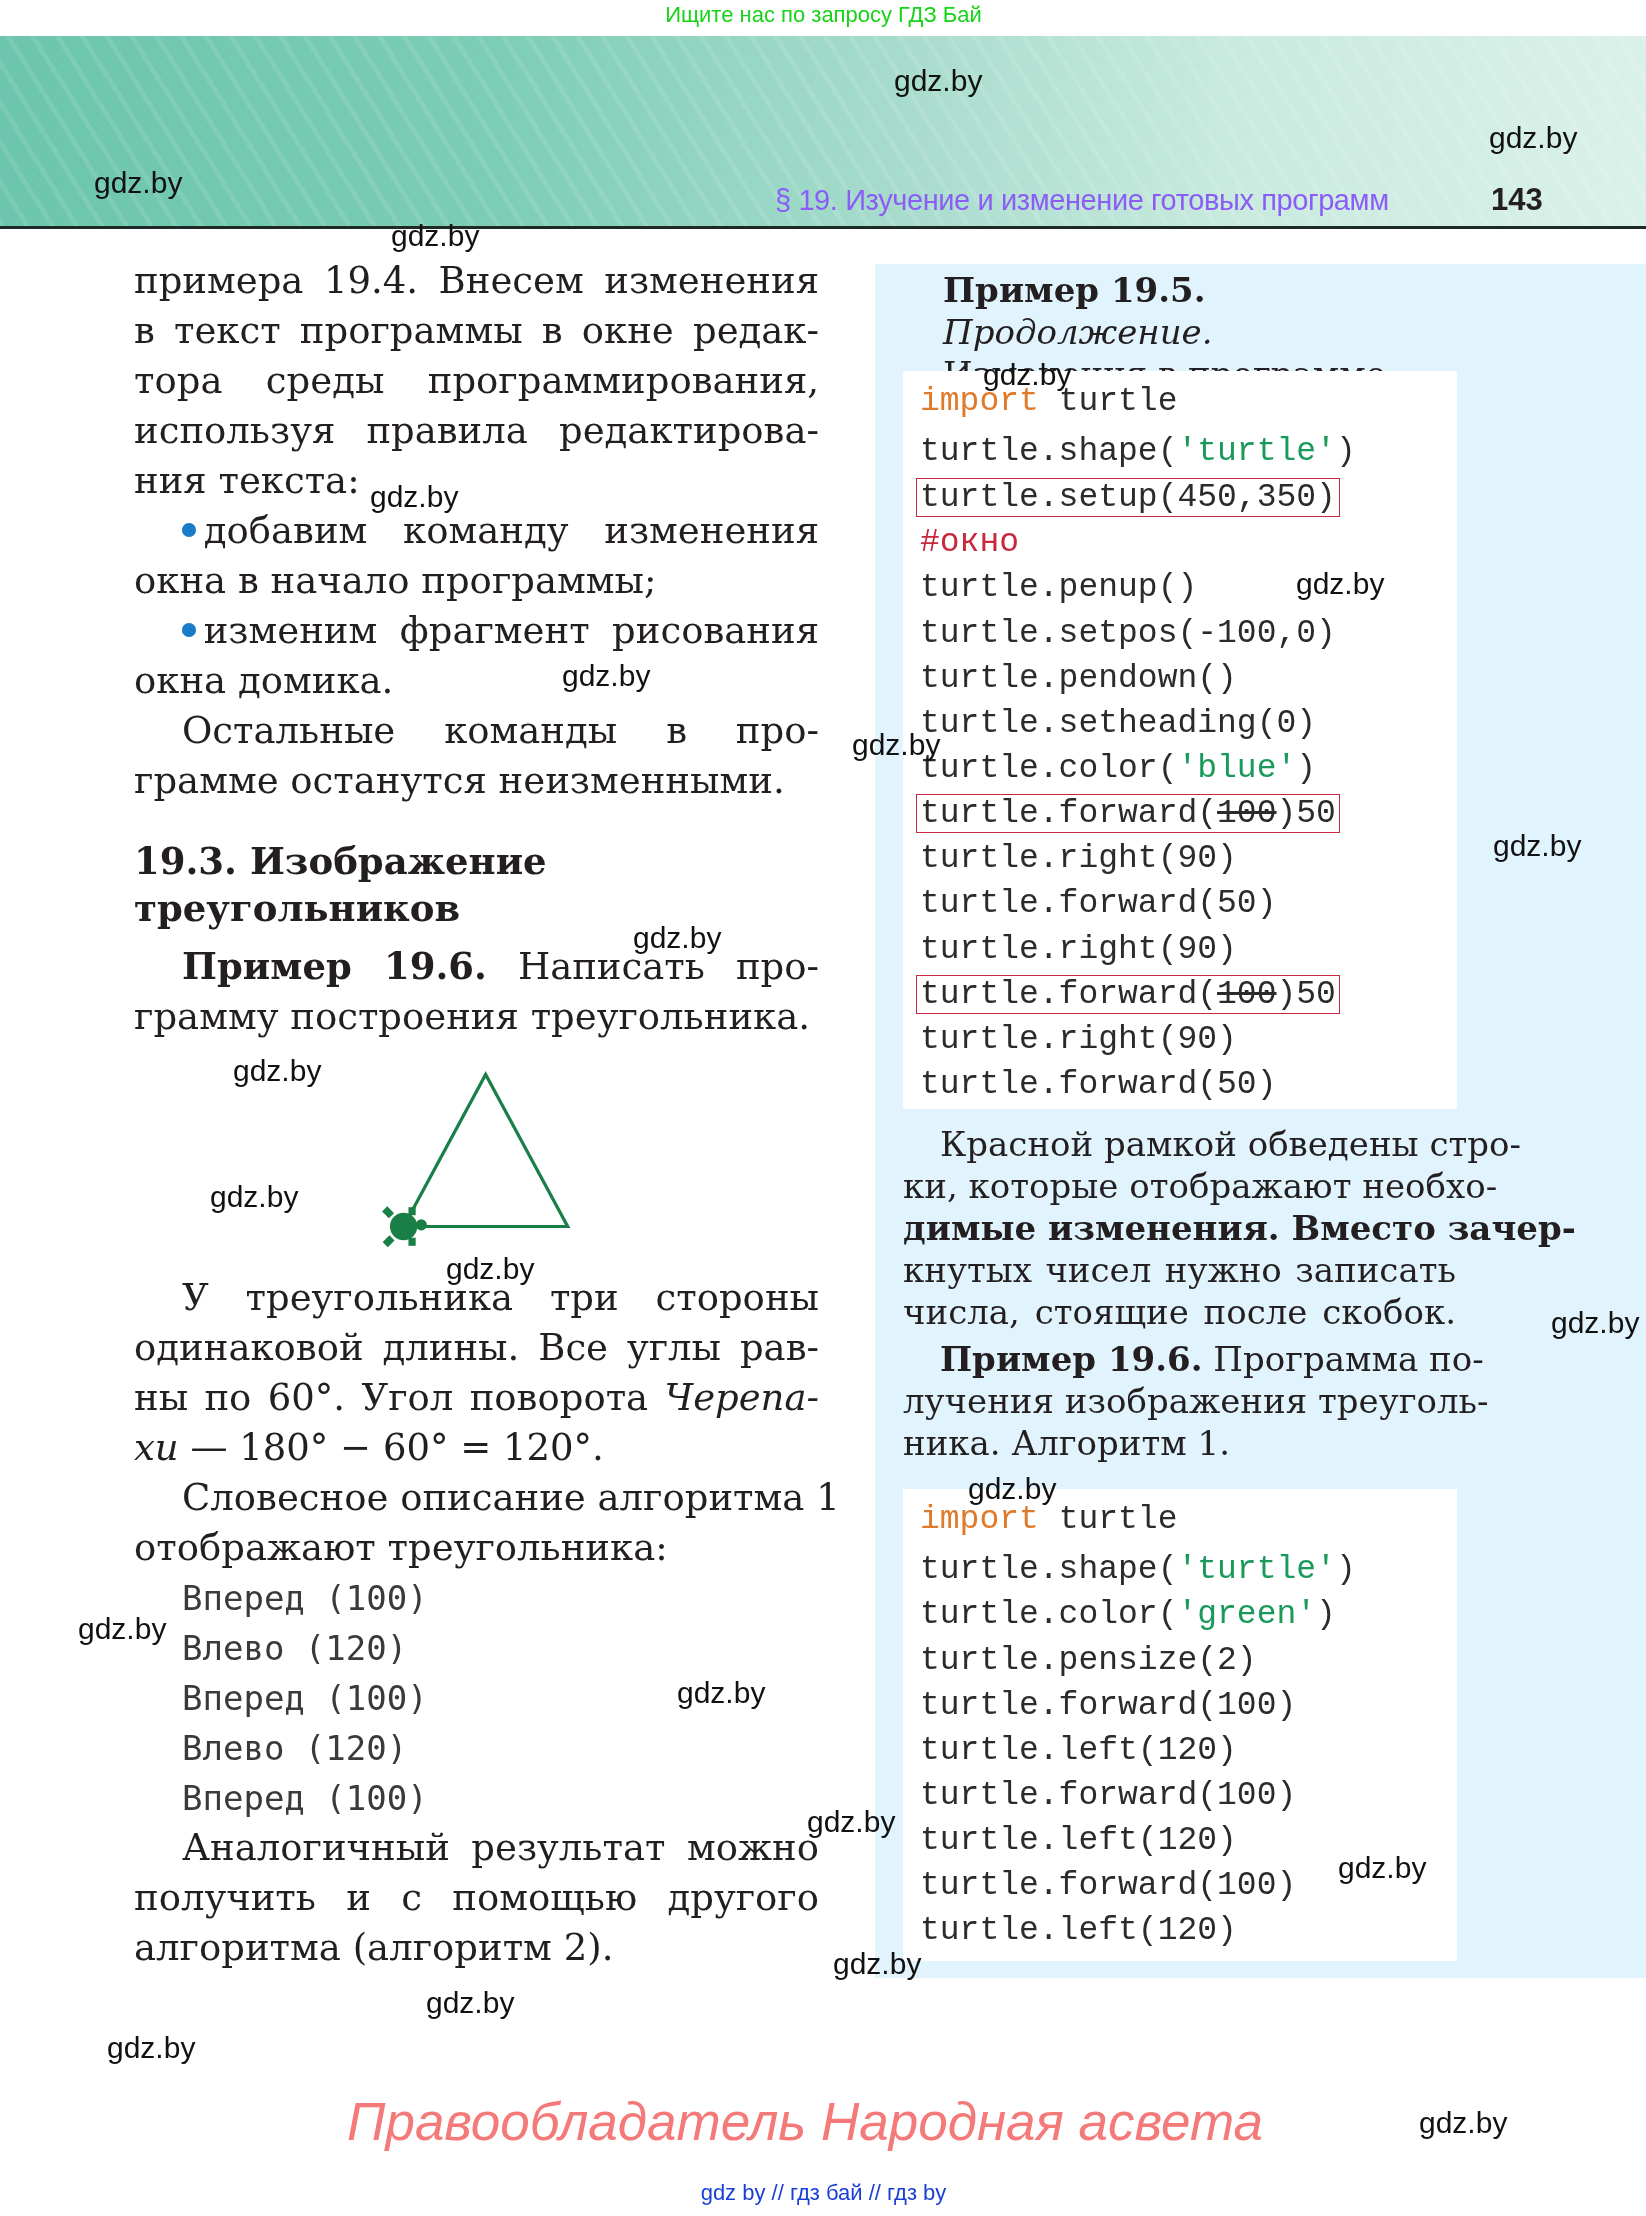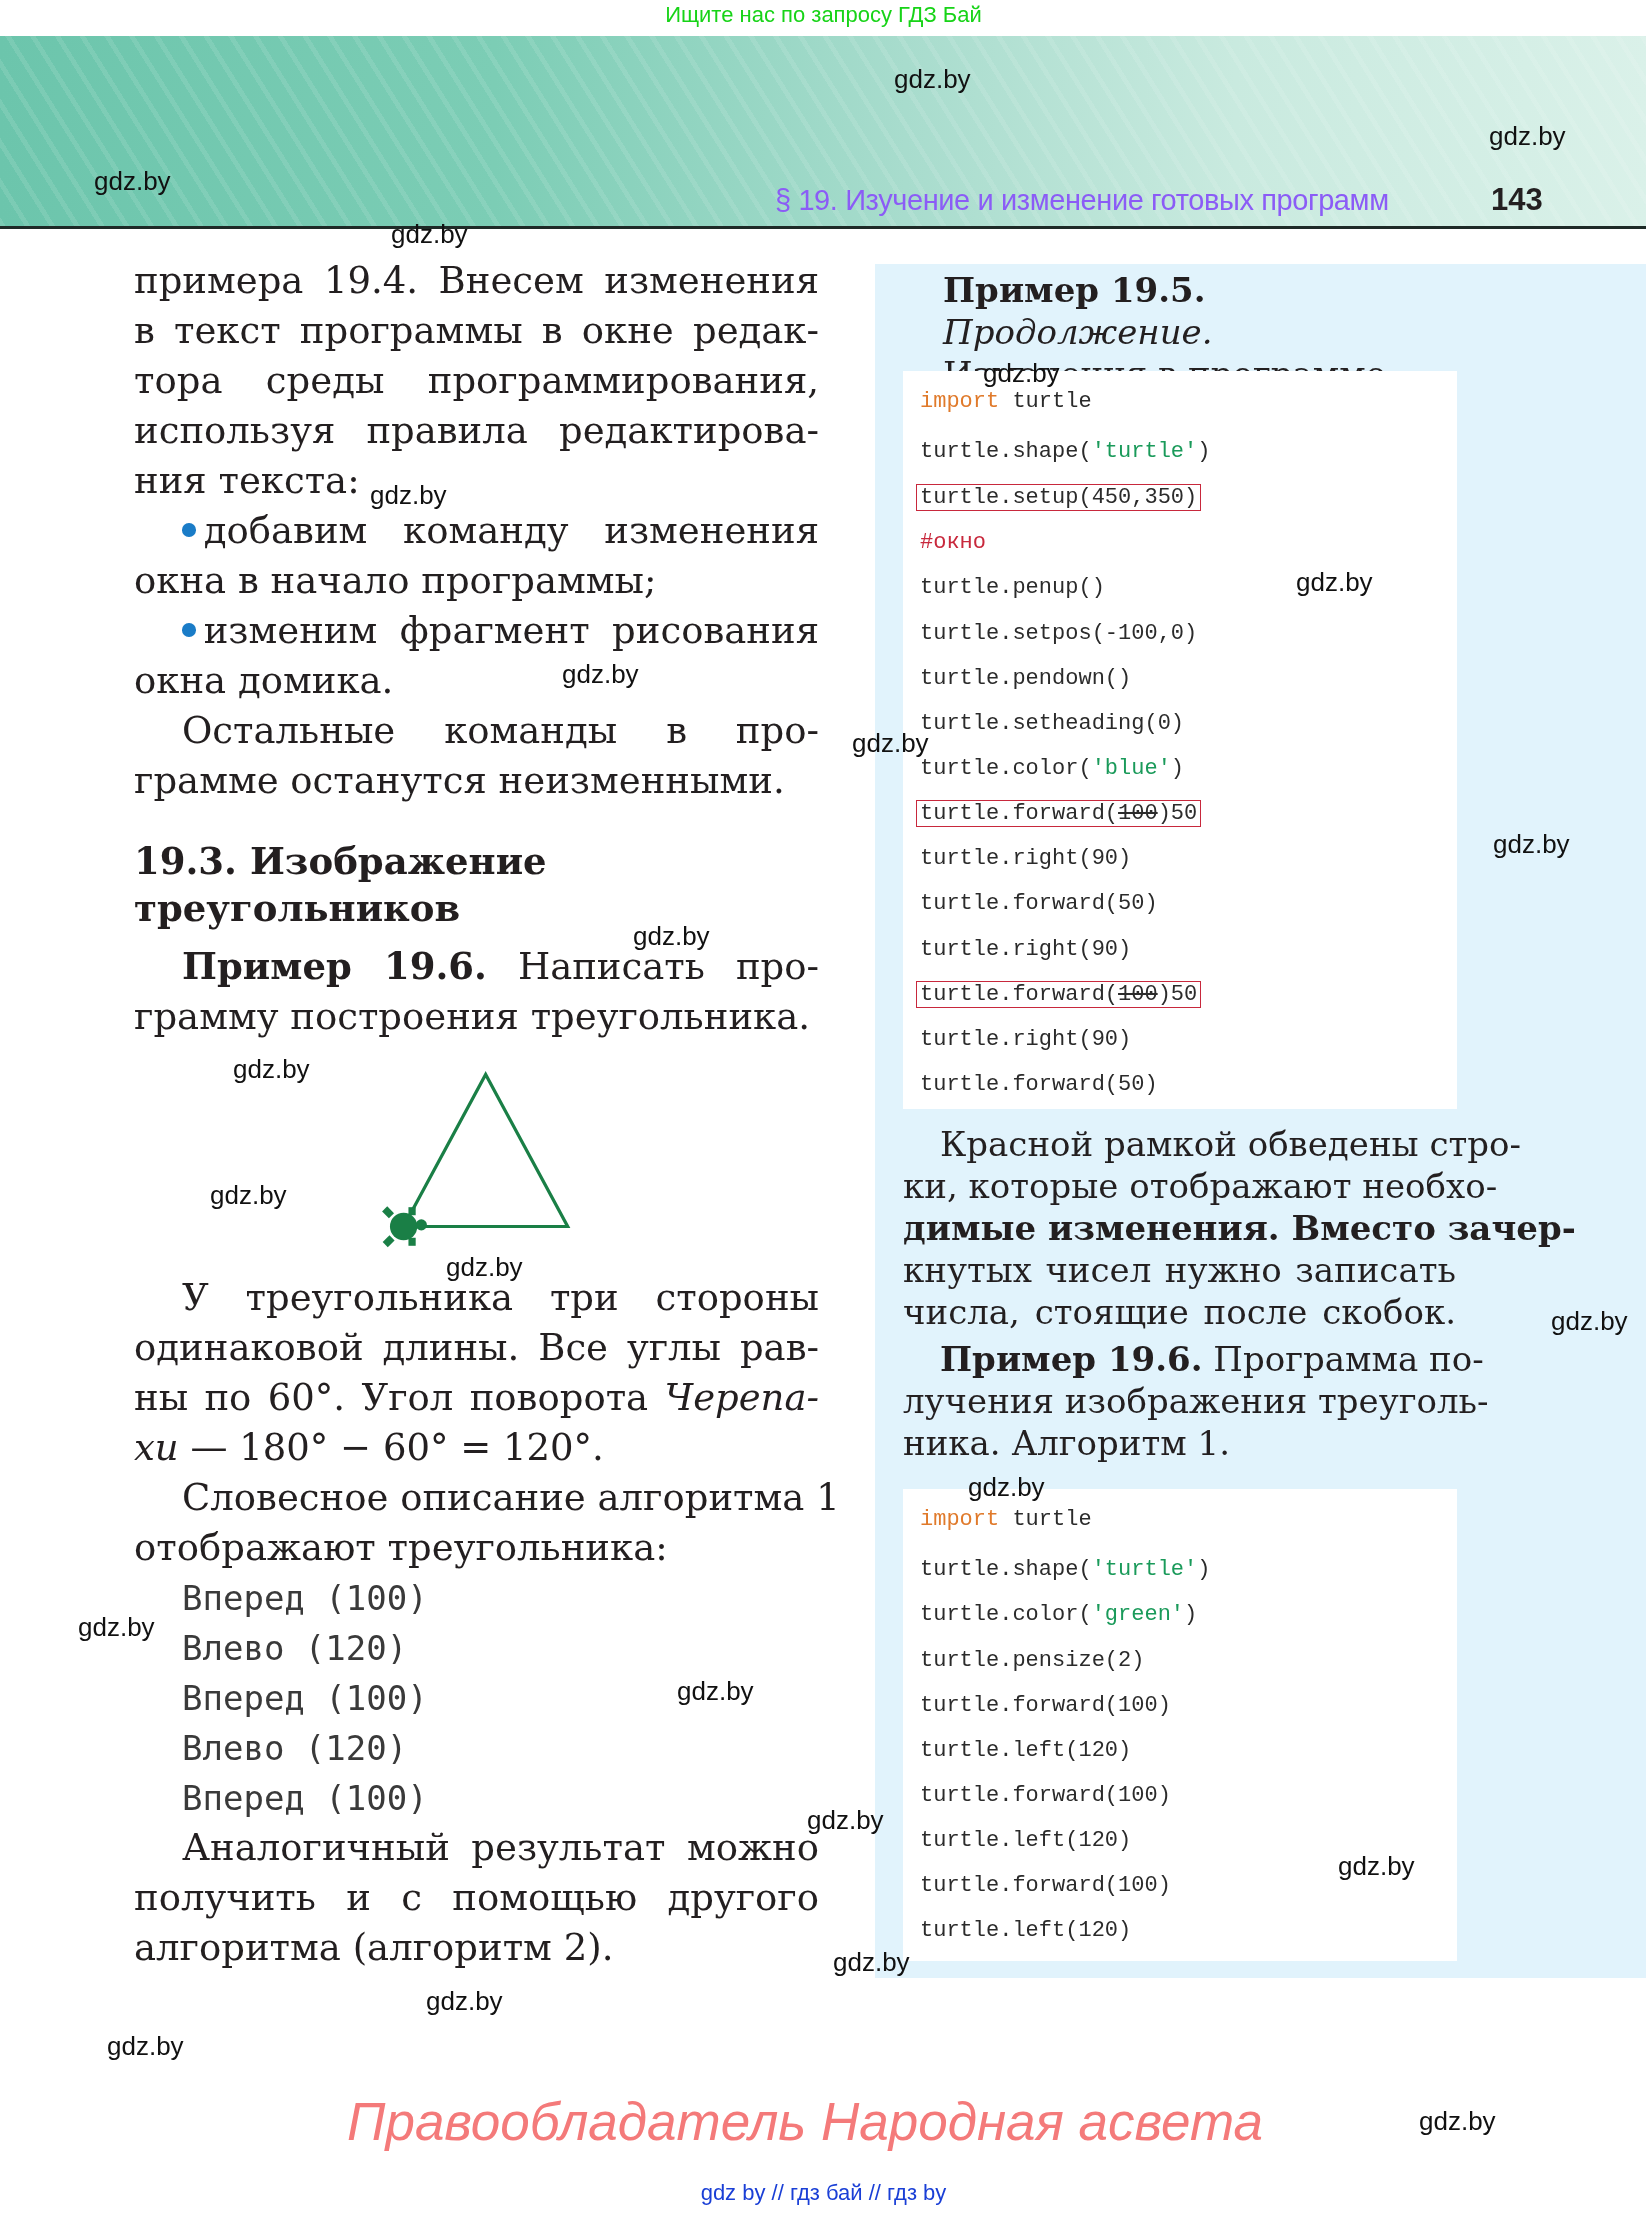--- a/index.html
+++ b/index.html
@@ -27,28 +27,28 @@
   .heading { font-size:37px; font-weight:bold; line-height:47px; margin:0; }
   .mono-list { font-family:"DejaVu Sans Mono", "Liberation Mono", monospace; font-size:34px; line-height:50px;
                color:#3a3a3a; padding-left:48px; }
   .bold { font-weight:bold; }
   .ital { font-style:italic; }
 
   .blue-panel { position:absolute; left:875px; top:264px; width:771px; height:1714px; background:#e1f3fc; }
   .panel-text { position:absolute; left:903px; width:553px; font-size:34px; line-height:42px; }
   .code-box { position:absolute; left:903px; width:554px; background:#ffffff; }
   .code-line { position:absolute; left:17px; font-family:"Liberation Mono", "DejaVu Sans Mono", monospace;
-               font-size:22px; color:#2b2b2b; white-space:nowrap; line-height:39px; }
+               font-size:33px; color:#2b2b2b; white-space:nowrap; line-height:39px; }
   .kw { color:#e07a2b; }
   .str { color:#1a9a5a; }
   .cmt { color:#c8283c;text-align:right; }
   .boxed { outline:1.6px solid #c8283c; outline-offset:0; padding:0 3.2px 0 0; margin-left:-3.2px; padding-left:3.2px; }
   .strike { text-decoration:line-through; }
 
-  .wm { position:absolute; font-family:"Liberation Sans", sans-serif; font-size:26px; color:#111; }
+  .wm { position:absolute; font-family:"Liberation Sans", sans-serif; font-size:30px; color:#111; }
   .footer-rights { position:absolute; left:347px; top:2091px; font-family:"Liberation Sans", sans-serif;
      font-style:italic; font-size:53px; color:#f47a7a; letter-spacing:0px; white-space:nowrap; }
   .footer-links { position:absolute; left:0; width:1647px; top:2180px; text-align:center;
      font-family:"Liberation Sans", sans-serif; font-size:22px; color:#1a3fd6; }
 </style>
 </head>
 <body>
 
 <div class="top-link">Ищите нас по запросу ГДЗ Бай</div>
 

